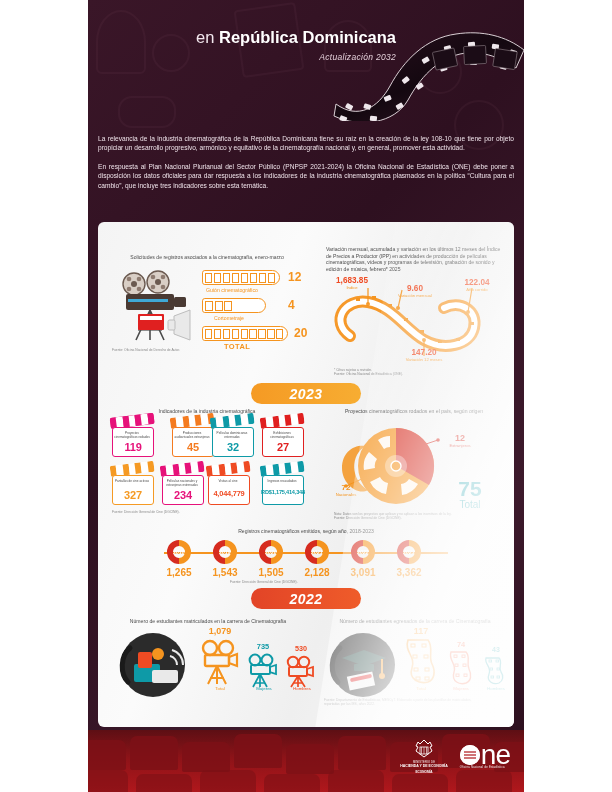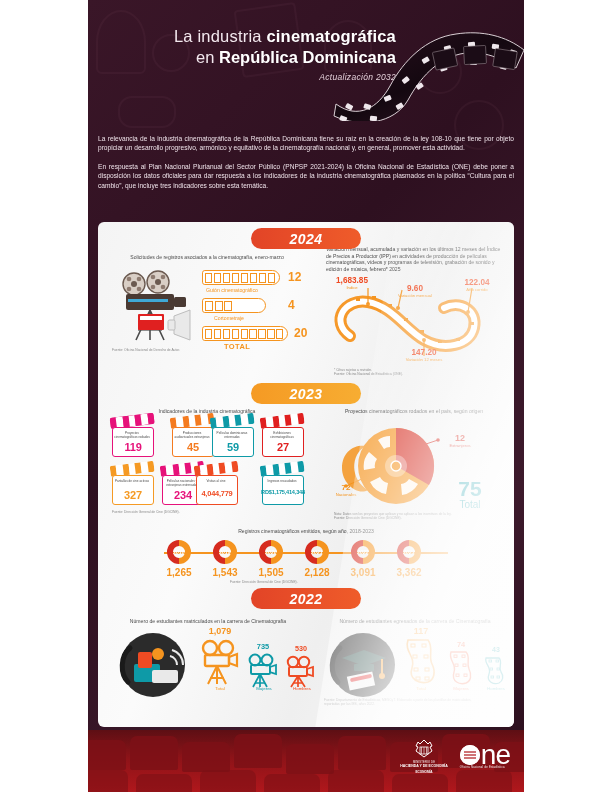--- a/index.html
+++ b/index.html
@@ -120,21 +120,20 @@
     <div class="doodle" style="left:64px;top:34px;width:34px;height:34px;border-radius:50%;"></div>
     <div class="doodle" style="left:150px;top:6px;width:58px;height:64px;border-radius:4px;transform:rotate(-8deg);"></div>
     <div class="doodle" style="left:236px;top:20px;width:44px;height:48px;border-radius:50% 50% 10% 10%;"></div>
     <div class="doodle" style="left:330px;top:50px;width:40px;height:40px;border-radius:50%;"></div>
     <div class="doodle" style="left:30px;top:96px;width:54px;height:28px;border-radius:14px;"></div>
     <div class="doodle" style="left:366px;top:100px;width:46px;height:46px;border-radius:50%;"></div>
   </div>
 
   <div class="header">
     <div class="title-wrap">
-      <div class="t-line1"><span>La industria </span><b>cinematográfica</b></div>
       <div class="t-line2"><span>en </span><b>República Dominicana</b></div>
       <div class="t-sub">Actualización 2032</div>
     </div>
 
     <svg class="filmstrip" viewBox="0 0 200 105">
       <defs>
         <linearGradient id="fg" x1="0" y1="0" x2="1" y2="1">
           <stop offset="0" stop-color="#2b1020"></stop>
               <stop offset=".5" stop-color="#140810"></stop>
               <stop offset="1" stop-color="#3a1c2c"></stop>
@@ -169,21 +168,20 @@
     </svg>
   </div>
 
   <div class="intro">
     <p>La relevancia de la industria cinematográfica de la República Dominicana tiene su raíz en la creación de la ley 108-10 que tiene por objeto propiciar un desarrollo progresivo, armónico y equitativo de la cinematografía nacional y, en general, promover esta actividad.</p>
     <p>En respuesta al Plan Nacional Plurianual del Sector Público (PNPSP 2021-2024) la Oficina Nacional de Estadística (ONE) debe poner a disposición los datos oficiales para dar respuesta a los indicadores de la industria cinematográfica plasmados en la política “Cultura para el cambio”, que incluye tres indicadores sobre esta temática.</p>
   </div>
 
   <div class="card">
 
-    <div class="yearbadge yb-red" style="top:6px;">2024</div>
 
     <div class="sectitle" style="left:14px;top:32px;width:190px;">Solicitudes de registros asociados a la cinematografía, enero-marzo</div>
 
     <svg class="proj" style="left:14px;top:44px;width:88px;height:82px;" viewBox="0 0 88 82">
       <circle cx="22" cy="18" r="11" fill="#d9cfc6" stroke="#6b5a50" stroke-width="1.4"></circle>
       <circle cx="22" cy="18" r="3" fill="#6b5a50"></circle>
       <circle cx="17" cy="13" r="2.3" fill="#8e7b70"></circle>
           <circle cx="27" cy="13" r="2.3" fill="#8e7b70"></circle>
       <circle cx="17" cy="23" r="2.3" fill="#8e7b70"></circle>
           <circle cx="27" cy="23" r="2.3" fill="#8e7b70"></circle>
@@ -324,21 +322,21 @@
             <s style="background:#0e9aa7"></s>
             <s style="background:#fff"></s>
             <s style="background:#0e9aa7"></s>
             <s style="background:#fff"></s>
             <s style="background:#0e9aa7"></s>
             <s style="background:#fff"></s>
             <s style="background:#0e9aa7"></s>
           </div>
       <div class="board" style="border-color:#0e9aa7;"></div>
       <div class="lbl">Películas dominicanas estrenadas</div>
-      <div class="val" style="color:#0e9aa7;">59</div>
+      <div class="val" style="color:#0e9aa7;">32</div>
     </div>
     <div class="clap" style="left:162px;top:196px;">
       <div class="top">
             <s style="background:#e02020"></s>
             <s style="background:#fff"></s>
             <s style="background:#e02020"></s>
             <s style="background:#fff"></s>
             <s style="background:#e02020"></s>
             <s style="background:#fff"></s>
             <s style="background:#e02020"></s>
@@ -369,21 +367,21 @@
             <s style="background:#e6127a"></s>
             <s style="background:#fff"></s>
             <s style="background:#e6127a"></s>
             <s style="background:#fff"></s>
             <s style="background:#e6127a"></s>
           </div>
       <div class="board" style="border-color:#e6127a;"></div>
       <div class="lbl">Películas nacionales y extranjeras estrenadas</div>
       <div class="val" style="color:#e6127a;">234</div>
     </div>
-    <div class="clap" style="left:96px;top:244px;">
+    <div class="clap" style="left:108px;top:244px;">
       <div class="top">
             <s style="background:#ef4b23"></s>
             <s style="background:#fff"></s>
             <s style="background:#ef4b23"></s>
             <s style="background:#fff"></s>
             <s style="background:#ef4b23"></s>
             <s style="background:#fff"></s>
             <s style="background:#ef4b23"></s>
           </div>
       <div class="board" style="border-color:#ef4b23;"></div>

